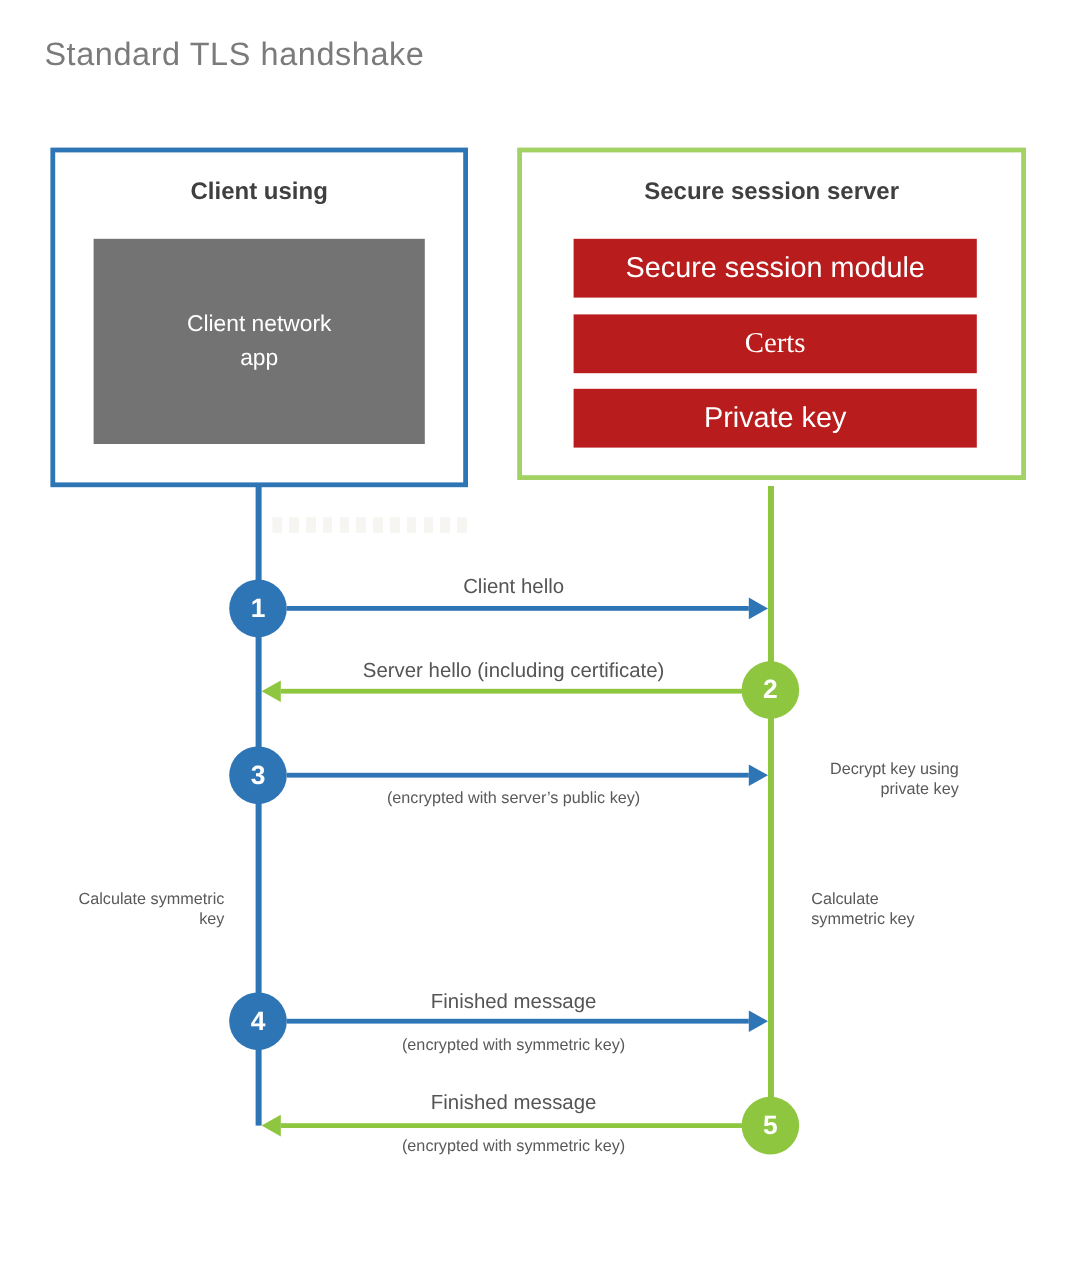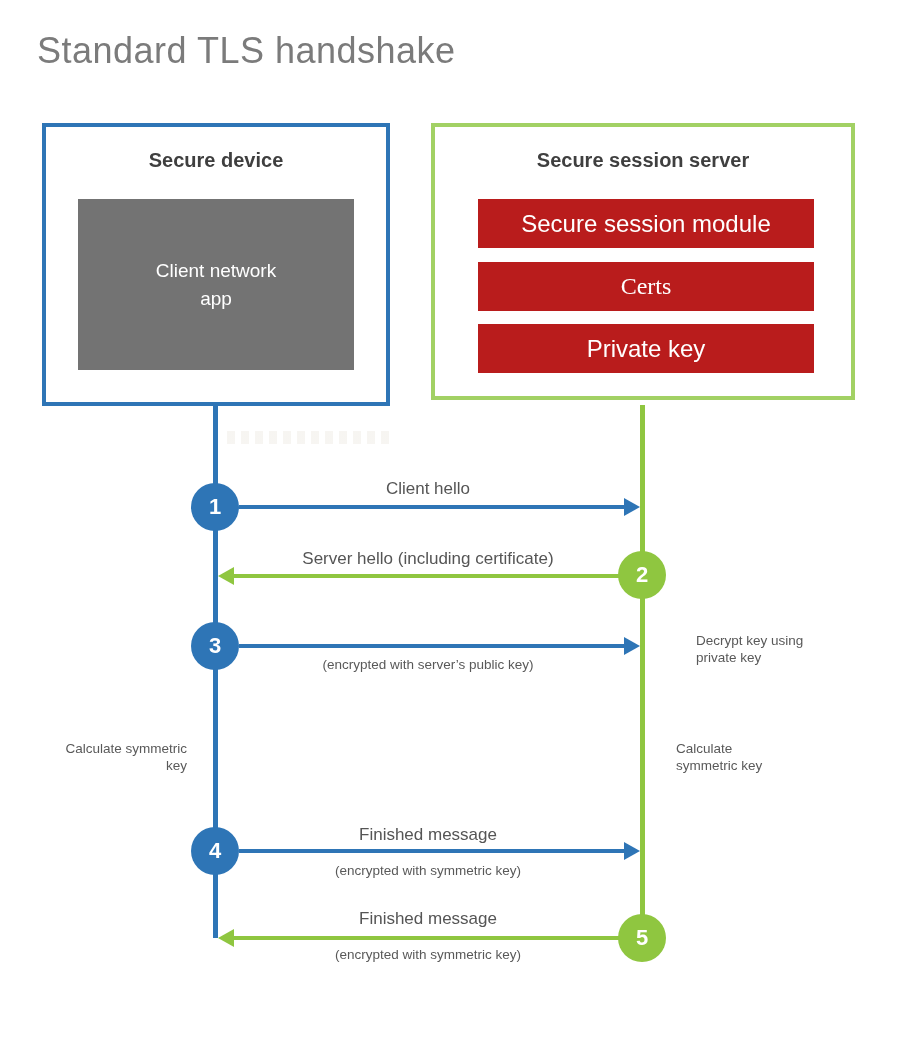--- a/index.html
+++ b/index.html
@@ -3,21 +3,21 @@
 <meta charset="utf-8">
 <style>
   html,body{margin:0;padding:0;background:#ffffff;}
   #canvas{
     position:relative;width:900px;height:1058px;background:#ffffff;overflow:hidden;
     font-family:"Liberation Sans","DejaVu Sans",sans-serif;
   }
   .abs{position:absolute;}
   
   #page-title{
-    left:37px;top:30px;font-size:36px;color:#7b7b7b;font-weight:400;letter-spacing:0.5px;
+    left:37px;top:30px;font-size:27px;color:#7b7b7b;font-weight:400;letter-spacing:0.5px;
   }
   
   .entity-box{box-sizing:border-box;background:#fff;}
   #client-box{left:42px;top:123px;width:348px;height:283px;border:4px solid #2e75b6;}
   #server-box{left:431px;top:123px;width:424px;height:277px;border:4px solid #a2d164;}
   .entity-title{
     position:absolute;left:0;top:22px;width:100%;text-align:center;
     font-size:20px;font-weight:bold;color:#3f3f3f;
   }
   #client-module{
@@ -83,33 +83,33 @@
   #label-1{top:479px;}
   #label-2{top:549px;}
   #label-3{top:620px;}
   #sublabel-3{top:657px;}
   #label-4{top:825px;}
   #sublabel-4{top:863px;}
   #label-5{top:909px;}
   #sublabel-5{top:947px;}
   
   .side-note{font-size:13.5px;color:#595959;line-height:17px;}
-  #note-decrypt{left:696px;top:632px;width:135px;text-align:left;}
+  #note-decrypt{left:664px;top:632px;width:135px;text-align:right;}
   #note-calc-left{left:57px;top:740px;width:130px;text-align:right;}
   #note-calc-right{left:676px;top:740px;width:120px;text-align:left;}
 </style>
 </head>
 <body>
 
 <div id="canvas">
 
   <div class="abs" id="page-title">Standard TLS handshake</div>
 
   <div class="abs entity-box" id="client-box">
-    <div class="entity-title">Secure device</div>
+    <div class="entity-title">Client using</div>
     <div id="client-module">
       <span>Client network app</span>
     </div>
   </div>
 
   <div class="abs entity-box" id="server-box">
     <div class="entity-title">Secure session server</div>
     <div class="server-bar" id="server-bar-0">
       <span>Secure session module</span>
     </div>

